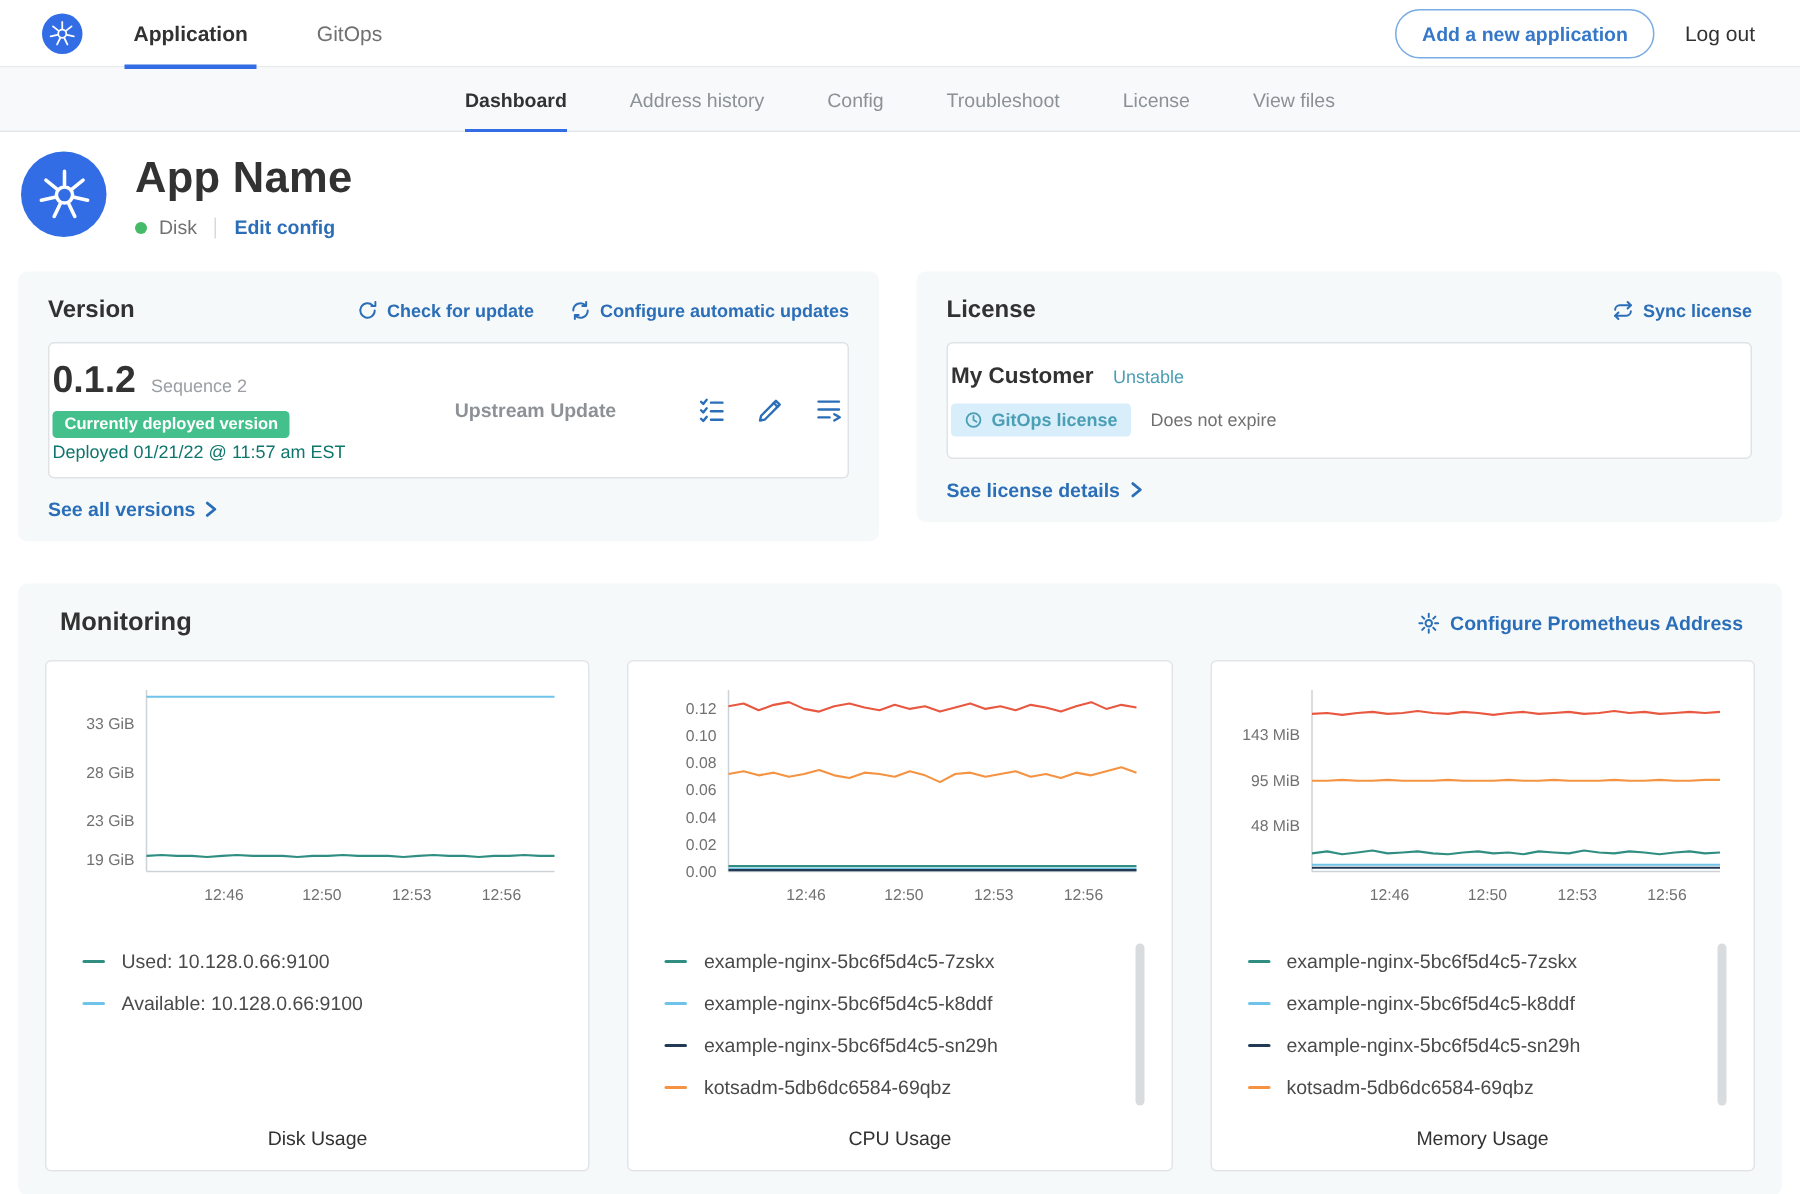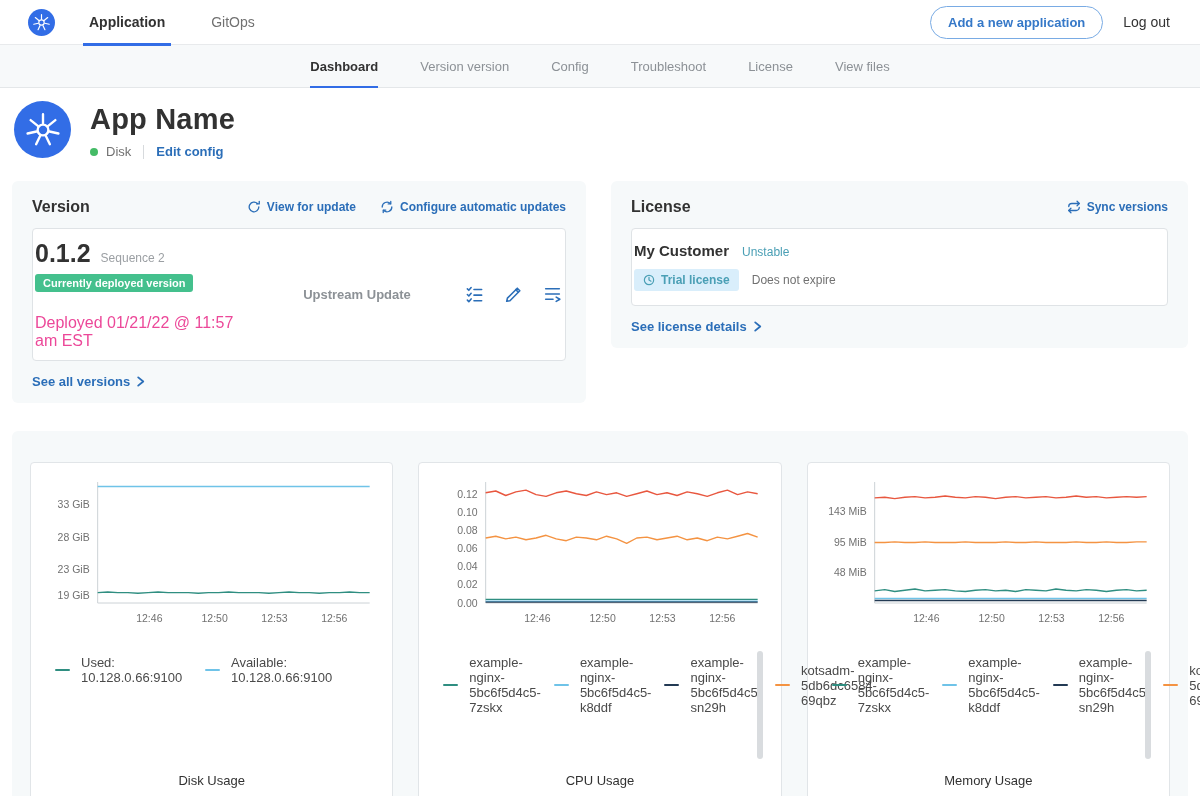--- a/index.html
+++ b/index.html
@@ -52,21 +52,21 @@
   .panel-links { display:flex; gap:24px; }
   .icon-link { display:flex; align-items:center; gap:6px; font-size:12px; }
   .icon-link svg { width:14px; height:14px; }
   .inner-card { background:#fff; border:1px solid #dfe3e6; border-radius:4px; margin-top:11px; padding:10px 2px; }
   .version-inner { display:flex; align-items:center; }
   .v-left { width:215px; flex:none; }
   .v-top { display:flex; align-items:baseline; gap:10px; }
   .v-number { font-size:25px; font-weight:bold; }
   .v-seq { font-size:12px; color:#9b9fa3; }
   .v-badge { display:inline-block; margin-top:6px; background:var(--badge-green,#44c08d); color:#fff; font-size:11px; font-weight:bold; padding:3px 8px; border-radius:3px; }
-  .v-deployed { margin-top:22px; font-size:16px; color:#ec4899; }
+  .v-deployed { margin-top:2px; font-size:12px; color:#0f766e; }
   .v-mid { flex:1; text-align:center; font-size:13px; font-weight:bold; color:#8c9196; }
   .v-icons { display:flex; gap:18px; color:var(--link-blue,#2b6eb8); }
   .v-icons svg { width:21px; height:21px; cursor:pointer; }
   .see-link { display:inline-flex; align-items:center; gap:5px; margin-top:13px; font-size:13px; }
   .see-link svg { width:11px; height:11px; }
 
   .lic-row1 { display:flex; align-items:baseline; gap:13px; padding-top:3px; }
   .customer { font-size:15px; font-weight:bold; }
   .channel { font-size:12px; color:var(--channel-teal,#4a9fb5); font-weight:500; }
   .lic-row2 { display:flex; align-items:center; gap:13px; margin:10px 0 4px; }
@@ -77,21 +77,21 @@
   
   .monitor-panel { padding:16px 18px 16px; }
   .monitor-head { display:flex; align-items:center; justify-content:space-between; padding:0 8px 0 10px; }
   .monitor-title { font-size:17px; font-weight:bold; }
   .prom-link { display:flex; align-items:center; gap:7px; font-size:13px; }
   .prom-link svg { width:15px; height:15px; }
   .charts-row { display:flex; gap:25px; margin-top:15px; }
   .chart-card { flex:1; min-width:0; background:#fff; border:1px solid #e1e5e8; border-radius:4px; height:341px; display:flex; flex-direction:column; padding:12px 10px 14px; }
   .plot { width:100%; height:152px; flex:none; }
   .plot text { font-family:"Liberation Sans", sans-serif; }
-  .legend { margin:28px 0 0 14px; display:flex; flex-direction:row; gap:13px; position:relative; padding-right:22px; }
+  .legend { margin:28px 0 0 14px; display:flex; flex-direction:column; gap:13px; position:relative; padding-right:22px; }
   .legend-item { display:flex; align-items:center; gap:11px; font-size:13px; color:#4a4a4a; }
   .lmark { width:15px; height:2px; border-radius:1px; flex:none; }
   .legend-scrollbar { position:absolute; top:-4px; right:8px; width:6px; height:108px; border-radius:3px; background:#d9dcdf; cursor:pointer; }
   .chart-title { margin-top:auto; text-align:center; font-size:13px; font-weight:normal; }
 </style>
 </head>
 <body>
 
 <header class="topnav">
   <div class="k8s-badge">
@@ -109,21 +109,21 @@
     <span>GitOps</span>
   </div>
   <div class="top-right">
     <button class="add-app">Add a new application</button>
     <span class="logout">Log out</span>
   </div>
 </header>
 
 <nav class="subnav">
   <div class="subtab active">Dashboard</div>
-  <div class="subtab">Version version</div>
+  <div class="subtab">Address history</div>
   <div class="subtab">Config</div>
   <div class="subtab">Troubleshoot</div>
   <div class="subtab">License</div>
   <div class="subtab">View files</div>
 </nav>
 
 <section class="app-header">
   <div class="app-logo">
     <svg viewBox="0 0 24 24">
       <g stroke="#ffffff" stroke-width="1.5" fill="none" stroke-linecap="round">
@@ -151,21 +151,21 @@
       <div class="panel-head">
         <div class="panel-title">Version</div>
         <div class="panel-links">
           <span class="link icon-link">
             <svg viewBox="0 0 16 16">
               <g stroke="currentColor" stroke-width="1.5" fill="none" stroke-linecap="round" stroke-linejoin="round">
                 <path d="M13.5 8a5.5 5.5 0 1 1-1.6-3.9"></path>
                   <path d="M14 1.5V4.5h-3"></path>
               </g>
             </svg>
-            <span>View for update</span>
+            <span>Check for update</span>
           </span>
           <span class="link icon-link">
             <svg viewBox="0 0 16 16">
               <g stroke="currentColor" stroke-width="1.5" fill="none" stroke-linecap="round" stroke-linejoin="round">
                 <path d="M2.5 8a5.5 5.5 0 0 1 9.5-3.8"></path>
                   <path d="M12.3 1.6v2.9h-2.9"></path>
                 <path d="M13.5 8a5.5 5.5 0 0 1-9.5 3.8"></path>
                   <path d="M3.7 14.4v-2.9h2.9"></path>
               </g>
             </svg>
@@ -225,53 +225,65 @@
         <div class="panel-title">License</div>
         <span class="link icon-link">
           <svg viewBox="0 0 16 16">
             <g stroke="currentColor" stroke-width="1.5" fill="none" stroke-linecap="round" stroke-linejoin="round">
               <path d="M11.5 1.5L14 4l-2.5 2.5"></path>
                 <path d="M14 4H5.5A3.5 3.5 0 0 0 2 7.5"></path>
               <path d="M4.5 14.5L2 12l2.5-2.5"></path>
                 <path d="M2 12h8.5A3.5 3.5 0 0 0 14 8.5"></path>
             </g>
           </svg>
-          <span>Sync versions</span>
+          <span>Sync license</span>
         </span>
       </div>
 
       <div class="inner-card">
         <div class="lic-row1">
           <span class="customer">My Customer</span>
           <span class="channel">Unstable</span>
         </div>
         <div class="lic-row2">
           <span class="trial-badge">
             <svg viewBox="0 0 14 14">
               <g stroke="currentColor" stroke-width="1.4" fill="none" stroke-linecap="round" stroke-linejoin="round">
                 <circle cx="7" cy="7" r="5.4"></circle>
                   <path d="M7 3.8V7l2.3 1.4"></path>
               </g>
             </svg>
-            <span>Trial license</span>
+            <span>GitOps license</span>
           </span>
           <span class="expires">Does not expire</span>
         </div>
       </div>
 
       <span class="link see-link">
         <span>See license details</span>
         <svg viewBox="0 0 12 12">
           <path d="M3.5 1.5L9 6l-5.5 4.5" fill="none" stroke="currentColor" stroke-width="2" stroke-linecap="round" stroke-linejoin="round"></path>
         </svg>
       </span>
     </section>
   </div>
 
   <section class="panel monitor-panel">
+    <div class="monitor-head">
+      <div class="monitor-title">Monitoring</div>
+      <span class="link prom-link">
+        <svg viewBox="0 0 16 16">
+          <g stroke="currentColor" stroke-width="1.4" fill="none" stroke-linecap="round">
+            <circle cx="8" cy="8" r="2.3"></circle>
+            <path d="M8 1.3v2.2M8 12.5v2.2M1.3 8h2.2M12.5 8h2.2M3.3 3.3l1.5 1.5M11.2 11.2l1.5 1.5M12.7 3.3l-1.5 1.5M4.8 11.2l-1.5 1.5"></path>
+          </g>
+        </svg>
+        <span>Configure Prometheus Address</span>
+      </span>
+    </div>
 
     <div class="charts-row">
       <div class="chart-card">
         <svg class="plot" viewBox="0 0 340 152">
             <line x1="56" y1="7" x2="56" y2="128" stroke="#ccd2d6" stroke-width="1"></line>
             <line x1="56" y1="128" x2="328" y2="128" stroke="#ccd2d6" stroke-width="1"></line>
             <text x="48" y="33.147058823529406" text-anchor="end" font-size="10.5" fill="#717171">33 GiB</text>
             <text x="48" y="65.5" text-anchor="end" font-size="10.5" fill="#717171">28 GiB</text>
             <text x="48" y="97.8529411764706" text-anchor="end" font-size="10.5" fill="#717171">23 GiB</text>
             <text x="48" y="123.73529411764706" text-anchor="end" font-size="10.5" fill="#717171">19 GiB</text>

